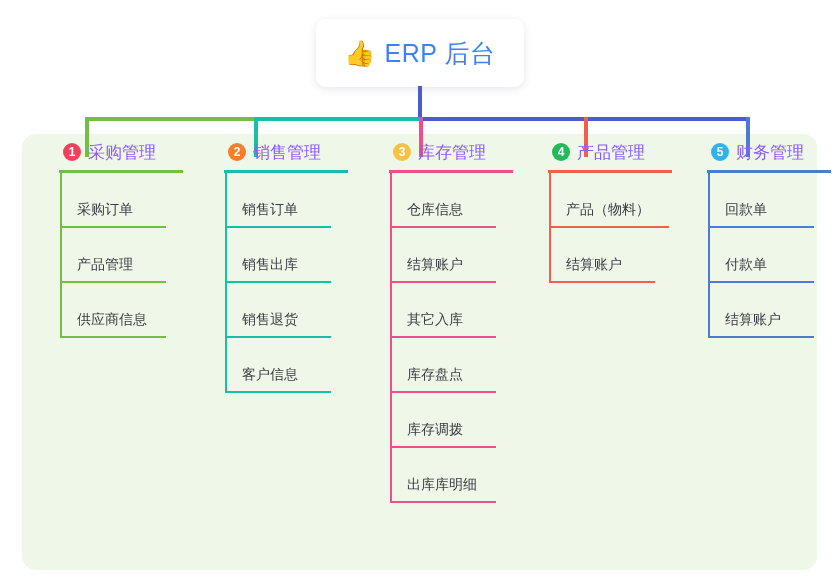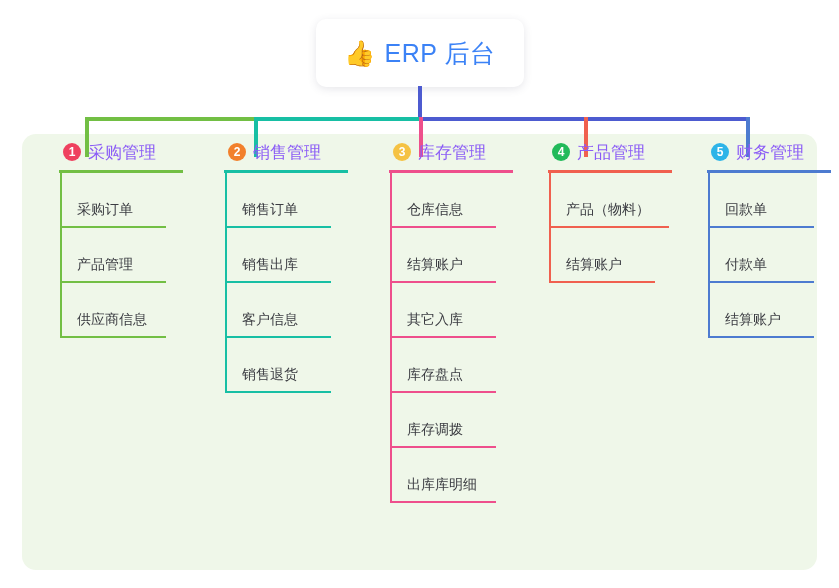--- a/index.html
+++ b/index.html
@@ -231,25 +231,25 @@
           <div class="spine" style="background: rgb(23, 191, 164);"></div>
           <div class="leaf">
             <span class="leaf-text">销售订单</span>
             <div class="leaf-rule" style="background: rgb(23, 191, 164);"></div>
           </div>
           <div class="leaf">
             <span class="leaf-text">销售出库</span>
             <div class="leaf-rule" style="background: rgb(23, 191, 164);"></div>
           </div>
           <div class="leaf">
+            <span class="leaf-text">销售退货</span>
+            <div class="leaf-rule" style="background: rgb(23, 191, 164);"></div>
+          </div>
+          <div class="leaf">
             <span class="leaf-text">客户信息</span>
-            <div class="leaf-rule" style="background: rgb(23, 191, 164);"></div>
-          </div>
-          <div class="leaf">
-            <span class="leaf-text">销售退货</span>
             <div class="leaf-rule" style="background: rgb(23, 191, 164);"></div>
           </div>
         </div>
       </div>
       <div class="column col-2">
         <div class="col-head">
           <span class="badge" style="background: rgb(245, 194, 67);">3</span>
           <span class="col-title">库存管理</span>
         </div>
         <div class="col-rule" style="background: rgb(238, 79, 140);"></div>

